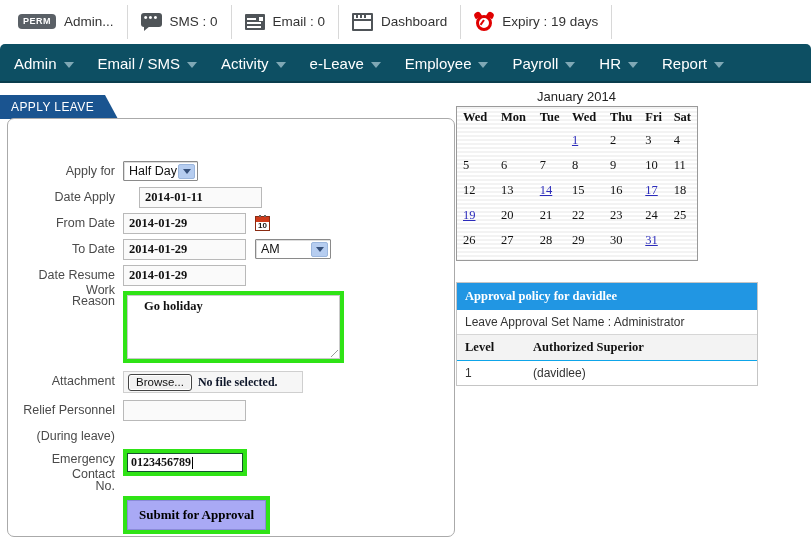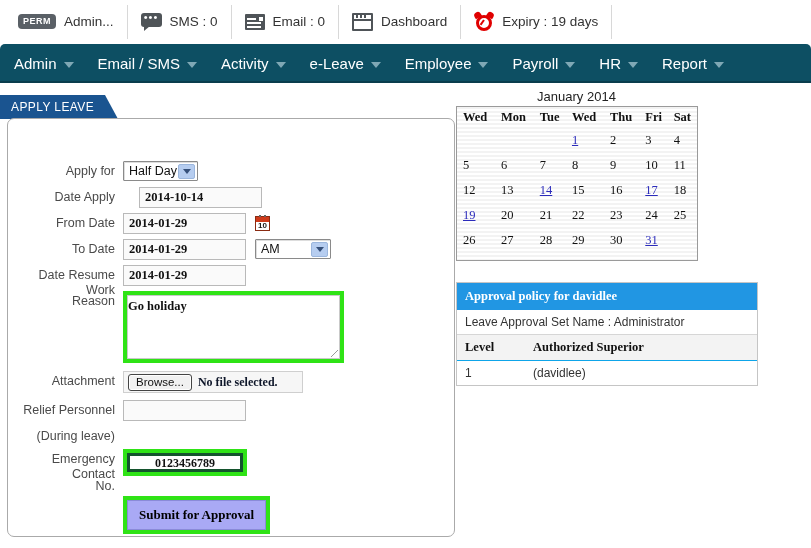--- a/index.html
+++ b/index.html
@@ -154,43 +154,43 @@
     border:1px solid #b9b9b9; background:#fafafa; height:21px;
     font-size:12.5px; font-weight:bold; color:#111;
     display:flex; align-items:center; padding:0 5px; font-family:"Liberation Serif", serif;
   }
   .txt.plain{ font-weight:normal; }
 
   .greenbox { background:#2fe316; padding:4px; display:inline-block; }
 
   .reason-ta {
     width:213px; height:64px; border:1px solid #c9c9c9; background:#fff;
-    font-size:12.5px; font-weight:bold; color:#111; padding:3px 0;
+    font-size:12.5px; font-weight:bold; color:#111; padding:3px 16px;
     font-family:"Liberation Serif", serif; position:relative;
   }
   .ta-grip{ position:absolute; right:1px; bottom:1px; width:7px; height:7px;
     background:
       linear-gradient(135deg, transparent 45%, #999 45%, #999 55%, transparent 55%);
   }
 
   .filebox {
     border:1px solid #cfcfcf; background:#f6f6f6; height:22px; width:180px;
     display:flex; align-items:center; gap:6px; padding:0 4px;
   }
   .browse-btn {
     border:1px solid #444; background:#f1f1f1; font-size:11.5px; color:#111;
     padding:1px 7px; border-radius:3px; line-height:13px;
     box-shadow: inset 0 0 0 1px #fff;
   }
   .filebox .nofile { font-size:12px; font-weight:bold; color:#0f172a; font-family:"Liberation Serif", serif;}
 
   .ec-input {
-    width:116px; height:19px; border:3px solid #14532d; background:#fff;
+    width:116px; height:19px; border:1px solid #14532d; background:#fff;
     font-size:12px; font-weight:bold; color:#111; display:flex; align-items:center;
-    padding:0 3px; font-family:"Liberation Serif", serif;flex-direction:column;
+    padding:0 3px; font-family:"Liberation Serif", serif;
   }
   .caretbar{ display:inline-block; width:1px; height:12px; background:#000; margin-left:1px;}
 
   .submit-btn {
     background:#a9a9f5; border:1px solid #8a8ad8; color:#000;
     font-size:13px; font-weight:bold; font-family:"Liberation Serif", serif;
     padding:7px 11px; line-height:14px;
   }
 
   
@@ -340,21 +340,21 @@
       <div class="sel" style="width:75px;">
         <span>Half Day</span>
         <span class="arrow">
             <i></i>
           </span>
       </div>
     </div>
 
     <div class="row" style="left:8px; top:68px;gap:16px;">
       <div class="flabel">Date Apply</div>
-      <div class="txt" style="width:123px;">2014-10-14</div>
+      <div class="txt" style="width:123px;">2014-01-11</div>
     </div>
 
     <div class="row" style="left:8px; top:94px;">
       <div class="flabel">From Date</div>
       <div class="txt" style="width:123px;">2014-01-29</div>
       <span class="ico-cal" style="margin-left:9px; margin-top:3px;">
         <i class="ring1"></i>
           <i class="ring2"></i>
           <i class="top"></i>
         <span class="d">10</span>

